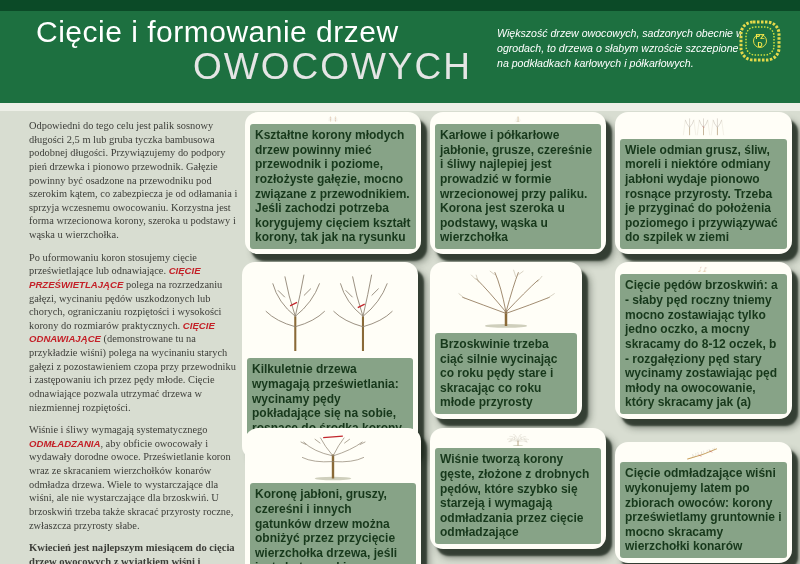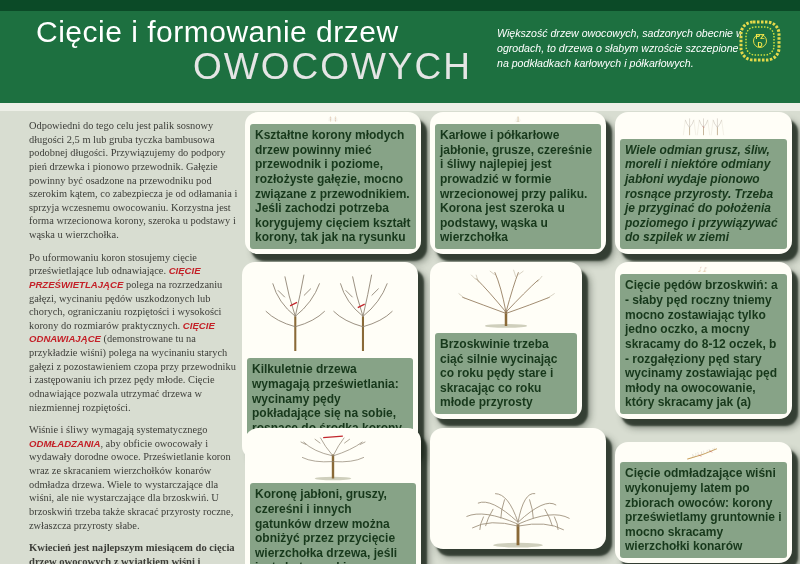--- a/index.html
+++ b/index.html
@@ -27,21 +27,21 @@
   
   .panel{position:absolute;background:#fffef7;border-radius:13px;
          box-shadow:6px 7px 2px rgba(33,44,33,.82),8px 9px 7px rgba(33,44,33,.45);
          display:flex;flex-direction:column;overflow:hidden;}
   .panel .art{flex:1;margin:4px 4px 0 4px;min-height:0;}
   .panel .art svg{width:100%;height:100%;display:block;}
   .caption{margin:2px 5px 5px 5px;background:#87a387;color:#17381b;font-weight:bold;
            font-size:12px;line-height:1.22;padding:4px 5px;border-radius:3px;}
   .c1{left:245px;top:112px;width:176px;height:142px;}
   .c2{left:430px;top:112px;width:176px;height:142px;}
-  .c3{left:615px;top:112px;width:177px;height:142px;font-style:italic;}
+  .c3{left:615px;top:112px;width:177px;height:142px;}
   .c4{left:242px;top:262px;width:176px;height:197px;justify-content:space-between;}
   .c5{left:430px;top:262px;width:152px;height:157px;}
   .c6{left:615px;top:262px;width:177px;height:157px;}
   .c7{left:245px;top:428px;width:176px;height:156px;}
   .c8{left:430px;top:428px;width:176px;height:121px;}
   .c9{left:615px;top:442px;width:177px;height:121px;}
   .ab-label{font:bold 9px "Liberation Sans",sans-serif;fill:#3a3a34;}
 </style>
 </head>
 <body>
@@ -302,20 +302,21 @@
             <path d="M88 46 Q118 40 136 50"></path>
           <path d="M62 28 q-6 10 -8 18"></path>
             <path d="M74 18 q-4 12 -4 20"></path>
           <path d="M100 18 q4 12 4 20"></path>
             <path d="M116 28 q6 10 8 18"></path>
           <path d="M52 36 q-4 8 -4 14"></path>
             <path d="M126 36 q4 8 4 14"></path>
         </g>
       </svg>
     </div>
+    <div class="caption">Wiśnie tworzą korony gęste, złożone z drobnych pędów, które szybko się starzeją i wymagają odmładzania przez cięcie odmładzające</div>
   </div>
 
   <div class="panel c9">
     <div class="art">
       <svg viewBox="0 0 176 70" preserveAspectRatio="xMidYMax meet">
         <path d="M10 64 C50 54 100 38 152 14" stroke="#c9a05c" stroke-width="5" fill="none" stroke-linecap="round"></path>
         <g stroke="#a39482" stroke-width="1" fill="none">
           <path d="M34 58 q2 -12 0 -18"></path>
             <path d="M48 54 q4 -12 2 -20"></path>
           <path d="M62 50 q0 -14 -2 -20"></path>

